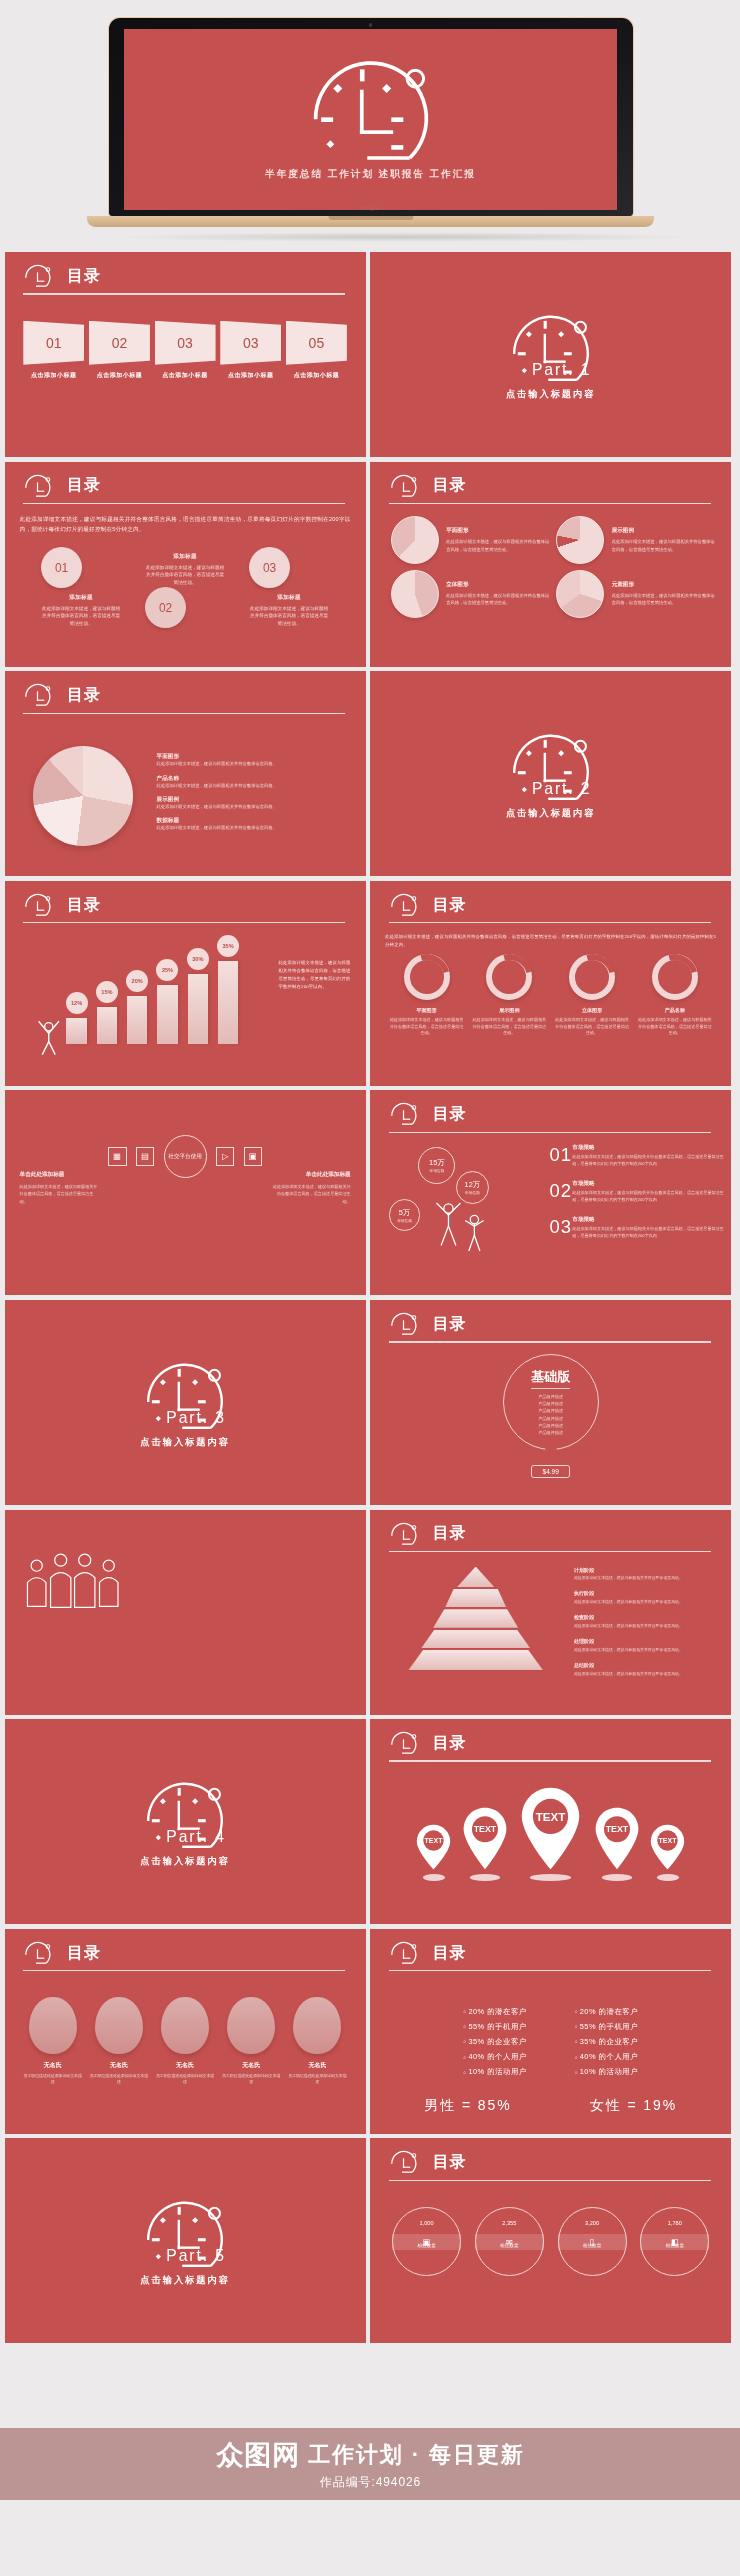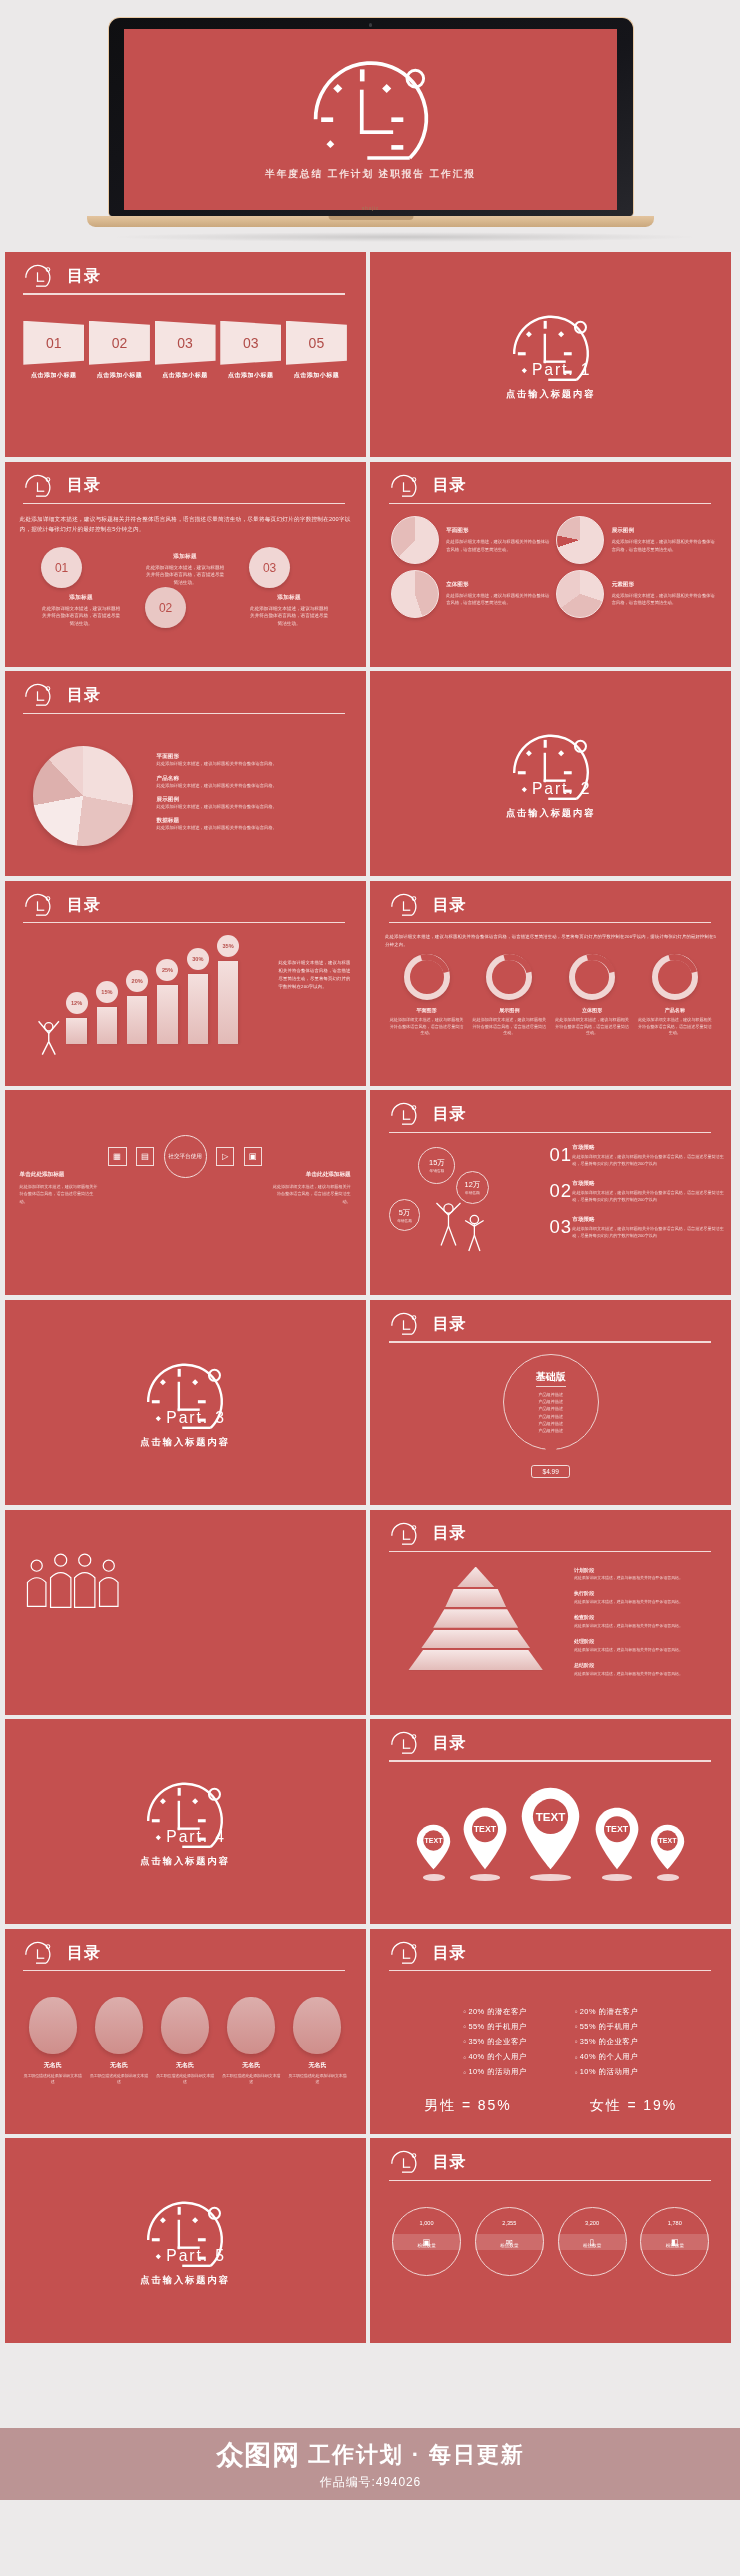--- a/index.html
+++ b/index.html
@@ -156,21 +156,21 @@
   .pb b{font-size:7.4px;font-weight:500;}
   .pb s{font-size:3.7px;text-decoration:none;opacity:.8;}
 
   
   .price-row{display:flex;justify-content:space-around;margin-top:1.9px;}
   .pcard{width:100px;text-align:center;position:relative;}
   .pcirc{
     width:96px;height:96px;border-radius:50%;border:0.9px solid #edd0ce;
     display:flex;flex-direction:column;align-items:center;justify-content:center;margin:0 auto;
   }
-  .pcirc h4{font-size:10px;font-weight:700;border-bottom:0.9px solid #edd0ce;padding-bottom:2.8px;margin-bottom:3.7px;}
+  .pcirc h4{font-size:13px;font-weight:700;border-bottom:0.9px solid #edd0ce;padding-bottom:2.8px;margin-bottom:3.7px;}
   .pcirc p{font-size:4.1px;line-height:1.75;color:#f6e0de;}
   .ptail{width:0;height:0;border-left:6.5px solid transparent;border-right:6.5px solid transparent;border-top:12px solid #c4504f;margin:-1.9px auto 0;position:relative;}
   .ptag{display:inline-block;border:0.9px solid #f2dbd9;border-radius:2.8px;padding:1.9px 10.2px;font-size:6.5px;margin-top:2.8px;}
 
   
   .team{display:flex;gap:2.8px;align-items:flex-end;}
   .coretxt{position:absolute;left:139px;top:54px;right:11px;}
   .coretxt h4{font-size:7.4px;text-align:center;font-weight:700;margin-bottom:6.5px;}
   .coretxt p{font-size:4.4px;line-height:1.9;color:#f4dad8;text-align:justify;}
   .coreicons{display:flex;gap:8.3px;justify-content:center;margin-top:10.2px;}

